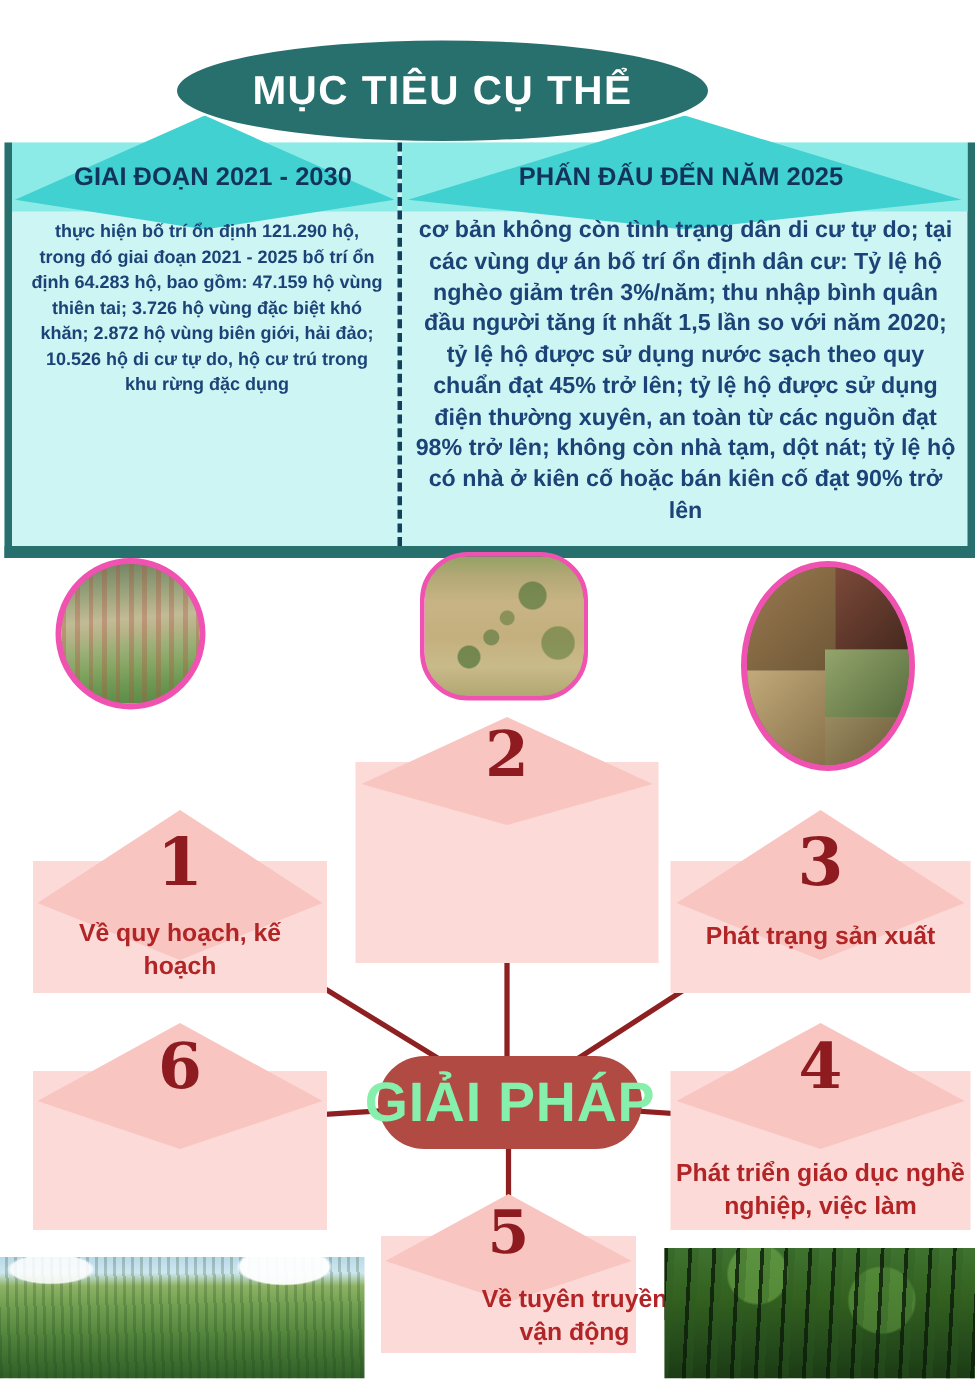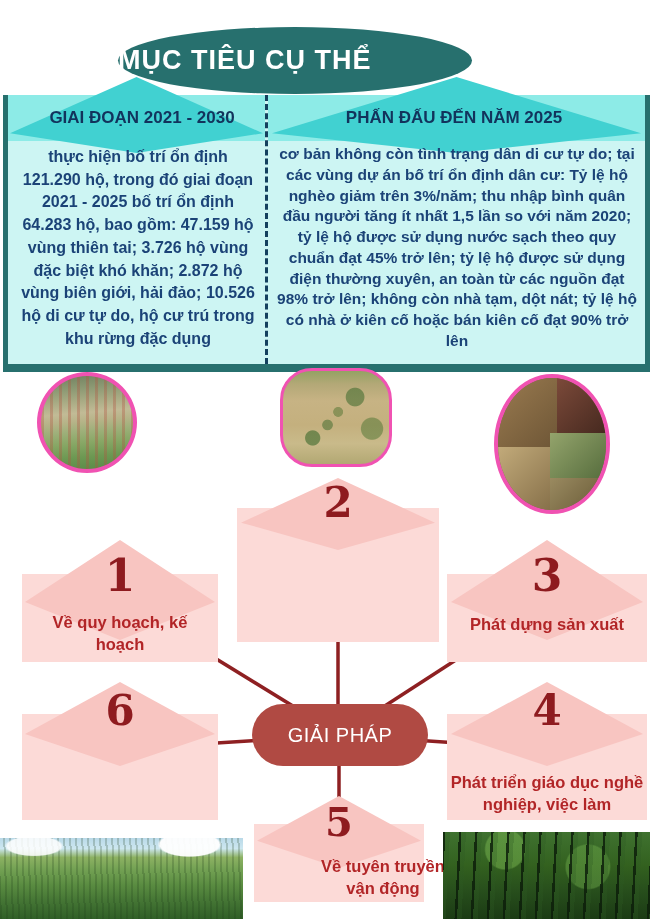--- a/index.html
+++ b/index.html
@@ -4,21 +4,21 @@
 <style>
   html,body{margin:0;padding:0;}
   body{
     width:650px;height:919px;position:relative;background:#ffffff;
     font-family:"Liberation Sans",sans-serif;overflow:hidden;
   }
   
   .banner{
     position:absolute;left:118px;top:27px;width:354px;height:67px;
     background:#27706e;border-radius:50%;
-    display:flex;align-items:center;z-index:6;
+    display:flex;align-items:center;justify-content:center;z-index:6;
   }
   .banner-text{color:#ffffff;font-size:27px;font-weight:bold;letter-spacing:1px;white-space:nowrap;}
 
   
   .top-box{
     position:absolute;left:3px;top:95px;width:637px;height:269px;
     background:#cdf5f3;
     border-left:5px solid #27706e;border-right:5px solid #27706e;border-bottom:8px solid #27706e;
     z-index:2;
   }
@@ -38,21 +38,21 @@
   .hdr-text-left{left:0;width:268px;}
   .hdr-text-right{left:260px;width:372px;}
   .divider{
     position:absolute;left:257px;top:0;height:100%;width:0;
     border-left:3px dashed #14405e;z-index:4;
   }
   .box-text{
     position:absolute;z-index:3;text-align:center;
     color:#1b4377;font-weight:bold;
   }
-  .box-text-left{left:12px;top:51px;width:236px;font-size:16px;line-height:1.42;}
+  .box-text-left{left:12px;top:51px;width:236px;font-size:12px;line-height:1.42;}
   .box-text-right{left:266px;top:49px;width:366px;font-size:15.5px;line-height:1.34;}
 
   
   .photo{position:absolute;overflow:hidden;z-index:2;}
   .oval{border:4px solid #f052b2;border-radius:50%;}
   .village-photo{
     left:37px;top:372px;width:92px;height:93px;
     background:
       repeating-linear-gradient(90deg, rgba(175,85,65,0.35) 0 3px, rgba(0,0,0,0) 3px 9px),
       linear-gradient(175deg,#70805f 0%,#8d9a74 16%,#a8ab84 28%,#c2bb96 40%,#b7b489 48%,#9eb07a 58%,#87a765 70%,#6c9852 84%,#578947 100%);
@@ -124,21 +124,21 @@
   .env6 .env-diamond{left:3px;top:0;width:190px;height:84px;}
   .env6 .env-num{top:4px;font-size:42px;}
   .env6 .env-label{top:74px;padding:0 14px;}
 
   
   .pill{
     position:absolute;left:252px;top:704px;width:176px;height:62px;
     background:#b04a43;border-radius:31px;z-index:3;
     display:flex;align-items:center;justify-content:center;
   }
-  .pill-text{color:#ffffff;font-size:20px;font-weight:normal;letter-spacing:0.5px;white-space:nowrap;}
+  .pill-text{color:#86efac;font-size:37px;font-weight:bold;letter-spacing:0.5px;white-space:nowrap;}
 
   
   .forest-photo{
     left:0;top:838px;width:243px;height:81px;
     background:
       radial-gradient(ellipse at 78% 8%, rgba(255,255,255,0.95) 0 11%, rgba(0,0,0,0) 12%),
       radial-gradient(ellipse at 14% 10%, rgba(255,255,255,0.85) 0 9%, rgba(0,0,0,0) 10%),
       repeating-linear-gradient(88deg, rgba(30,60,25,0.22) 0 2px, rgba(0,0,0,0) 2px 6px),
       linear-gradient(180deg,#b9d9e8 0%,#cde7f0 13%,#8db263 24%,#74a254 38%,#5a8c41 58%,#447534 78%,#305f27 100%);
   }
@@ -199,21 +199,21 @@
 <div class="env env2">
   <div class="env-rect"></div>
   <div class="env-diamond"></div>
   <div class="env-num">2</div>
 </div>
 
 <div class="env env3">
   <div class="env-rect"></div>
   <div class="env-diamond"></div>
   <div class="env-num">3</div>
-  <div class="env-label">Phát dựng sản xuất</div>
+  <div class="env-label">Phát trạng sản xuất</div>
 </div>
 
 <div class="env env4">
   <div class="env-rect"></div>
   <div class="env-diamond"></div>
   <div class="env-num">4</div>
   <div class="env-label">Phát triển giáo dục nghề nghiệp, việc làm</div>
 </div>
 
 <div class="env env5">

